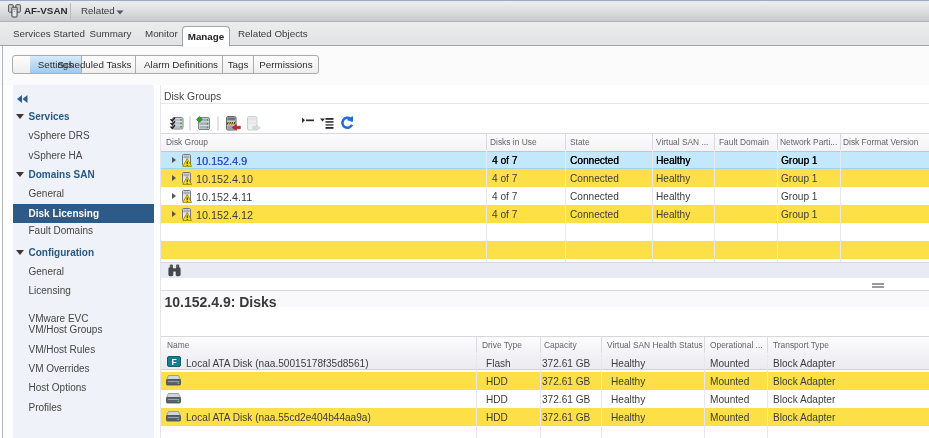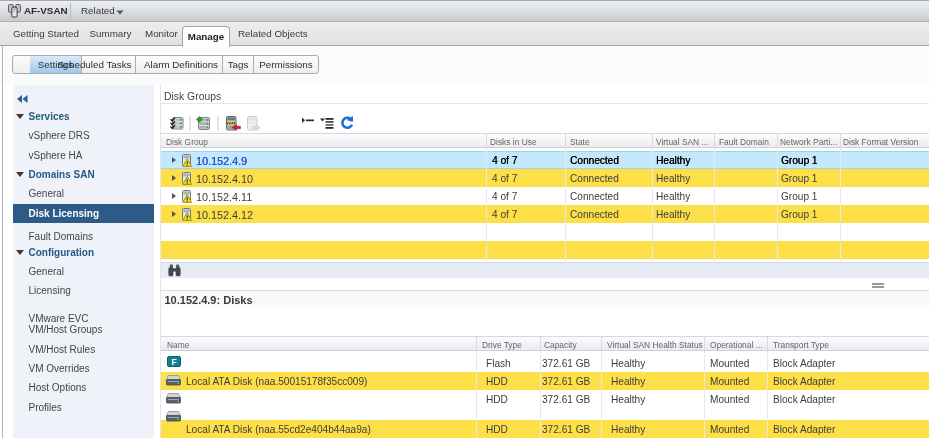--- a/index.html
+++ b/index.html
@@ -28,36 +28,36 @@
 #contentline { position:absolute; left:160px; top:85px; width:1px; height:353px; background:#e3e5ea; }
 .navitem { position:absolute; left:13px; width:141px; height:19.4px; font-size:10px;
   line-height:19.4px; color:#454545; padding-left:15.5px; white-space:nowrap; }
 .navhead { font-weight:bold; color:#255a85; }
 .navsel { background:#2d5a87; color:#fff; font-weight:bold; }
 .ntri { position:absolute; width:0; height:0; left:15.5px; z-index:2;
   border-left:4px solid transparent; border-right:4px solid transparent;
   border-top:5px solid #38393b; }
 #dgtitle { position:absolute; left:164px; top:90.5px; font-size:10.4px; font-weight:normal; color:#454545; }
 #dgline { position:absolute; left:161px; top:103px; width:768px; height:1px; background:#e6e6ea; }
-.thead { position:absolute; left:161px; width:768px; height:15px;
+.thead { position:absolute; left:161px; width:768px; height:34px;
   background:linear-gradient(#fcfcfd,#ebebf0);
   border-top:1px solid #d7d7dd; border-bottom:1px solid #cfcfd6; }
 .hcell { position:absolute; top:2.5px; font-size:8.4px; color:#63636a; white-space:nowrap; }
 .row { position:absolute; left:161px; width:768px; height:18px; font-size:10.1px; color:#3c3c3c; }
 .row.alt { background:#fde047; }
 .row.sel { background:#c3e7fb; border-top:1px solid #9ed2ef; border-bottom:1px solid #9ed2ef; }
 .row.sel .cell { text-shadow:0.25px 0 0 currentColor; }
 .cell { position:absolute; top:3.5px; white-space:nowrap; }
 .ip { font-size:10.8px; }
 .vline { position:absolute; width:1px; background:#e7e7ee; }
 #filterbar { position:absolute; left:161px; top:262px; width:768px; height:16px;
   background:#e9ebf4; border-top:1px solid #d6d8e2; }
 #subline { position:absolute; left:161px; top:290px; width:768px; height:1px; background:#d9d9de; }
 #substrip { position:absolute; left:161px; top:291px; width:768px; height:16px; background:#f9f9fb; }
-#subtitle { position:absolute; left:164.5px; top:293.5px; font-size:11px; font-weight:bold; color:#3a3a3a; }
+#subtitle { position:absolute; left:164.5px; top:293.5px; font-size:14px; font-weight:bold; color:#3a3a3a; }
 .rtri { position:absolute; width:0; height:0;
   border-top:3.5px solid transparent; border-bottom:3.5px solid transparent;
   border-left:4.5px solid #555; }
 .hosticon { position:absolute; }
 </style>
 </head>
 <body>
 <div id="topbar"></div>
 <svg class="abs" style="left:8px;top:4px" width="13" height="14" viewBox="0 0 13 14">
   <rect x="0.6" y="0.6" width="4.6" height="7.6" rx="0.8" fill="#c9c9c9" stroke="#555"></rect>
@@ -67,21 +67,21 @@
   <rect x="5.9" y="6.8" width="1.2" height="1.2" fill="#9a9a9a"></rect>
 </svg>
 <div class="abs" style="left:24px;top:5px;font-size:9.8px;font-weight:bold;color:#2b2b2b">AF-VSAN</div>
 <div class="abs" style="left:70px;top:3px;width:1px;height:16px;background:#b9babc"></div>
 <div class="abs" style="left:81px;top:5px;font-size:9.8px;color:#3a3a3a">Related</div>
 <svg class="abs" style="left:116px;top:10px" width="8" height="5">
     <polygon points="0.5,0.5 7.5,0.5 4,4.5" fill="#55575a"></polygon>
   </svg>
 
 <div id="tabbar"></div>
-<div class="tab" style="left:13px">Getting Started</div>
+<div class="tab" style="left:13px">Services Started</div>
 <div class="tab" style="left:89.5px">Summary</div>
 <div class="tab" style="left:145px">Monitor</div>
 <div id="tab-active">Manage</div>
 <div class="tab" style="left:238px">Related Objects</div>
 
 <div id="midarea"></div>
 <div id="segwrap">
   <div class="seg sel" style="left:17px;width:52px">Settings</div>
   <div class="seg" style="left:41px;width:82px">Scheduled Tasks</div>
   <div class="seg" style="left:127px;width:83px">Alarm Definitions</div>
@@ -97,21 +97,21 @@
 </svg>
 <div id="contentline"></div>
 <div class="navitem navhead" style="top:106.8px">Services</div>
 <div class="ntri" style="top:114px"></div>
 <div class="navitem" style="top:126.2px">vSphere DRS</div>
 <div class="navitem" style="top:145.6px">vSphere HA</div>
 <div class="navitem navhead" style="top:165px">Domains SAN</div>
 <div class="ntri" style="top:172px"></div>
 <div class="navitem" style="top:184.4px">General</div>
 <div class="navitem navsel" style="top:203.8px">Disk Licensing</div>
-<div class="navitem" style="top:227px">Fault Domains</div>
+<div class="navitem" style="top:221px">Fault Domains</div>
 <div class="navitem navhead" style="top:242.6px">Configuration</div>
 <div class="ntri" style="top:250px"></div>
 <div class="navitem" style="top:262px">General</div>
 <div class="navitem" style="top:281.4px">Licensing</div>
 <div class="navitem" style="top:309px">VMware EVC</div>
 <div class="navitem" style="top:320.2px">VM/Host Groups</div>
 <div class="navitem" style="top:339.6px">VM/Host Rules</div>
 <div class="navitem" style="top:359px">VM Overrides</div>
 <div class="navitem" style="top:378.4px">Host Options</div>
 <div class="navitem" style="top:397.8px">Profiles</div>
@@ -296,42 +296,42 @@
 <div class="thead" style="top:336px">
   <div class="hcell" style="left:6px">Name</div>
   <div class="hcell" style="left:321px">Drive Type</div>
   <div class="hcell" style="left:383px">Capacity</div>
   <div class="hcell" style="left:446px">Virtual SAN Health Status</div>
   <div class="hcell" style="left:549px">Operational ...</div>
   <div class="hcell" style="left:612px">Transport Type</div>
 </div>
 
 <div class="row" style="top:354px">
+  <div class="cell" style="left:25px">Local ATA Disk (naa.50015178f35d8561)</div>
   <div class="cell" style="left:325px">Flash</div>
   <div class="cell" style="left:381px">372.61 GB</div>
   <div class="cell" style="left:450px">Healthy</div>
   <div class="cell" style="left:549px">Mounted</div>
   <div class="cell" style="left:612px">Block Adapter</div>
 </div>
 <div class="row alt" style="top:372px">
-  <div class="cell" style="left:25px">Local ATA Disk (naa.50015178f35cc009)</div>
   <div class="cell" style="left:325px">HDD</div>
   <div class="cell" style="left:381px">372.61 GB</div>
   <div class="cell" style="left:450px">Healthy</div>
   <div class="cell" style="left:549px">Mounted</div>
   <div class="cell" style="left:612px">Block Adapter</div>
 </div>
 <div class="row" style="top:390px">
   <div class="cell" style="left:325px">HDD</div>
   <div class="cell" style="left:381px">372.61 GB</div>
   <div class="cell" style="left:450px">Healthy</div>
   <div class="cell" style="left:549px">Mounted</div>
   <div class="cell" style="left:612px">Block Adapter</div>
 </div>
-<div class="row alt" style="top:420px">
+<div class="row alt" style="top:408px">
   <div class="cell" style="left:25px">Local ATA Disk (naa.55cd2e404b44aa9a)</div>
   <div class="cell" style="left:325px">HDD</div>
   <div class="cell" style="left:381px">372.61 GB</div>
   <div class="cell" style="left:450px">Healthy</div>
   <div class="cell" style="left:549px">Mounted</div>
   <div class="cell" style="left:612px">Block Adapter</div>
 </div>
 
 <svg class="abs" style="left:166.5px;top:356px" width="14" height="12" viewBox="0 0 14 12">
   <rect x="0.5" y="0.5" width="13" height="10" rx="1.5" fill="#12808f" stroke="#0d5f6b"></rect>

